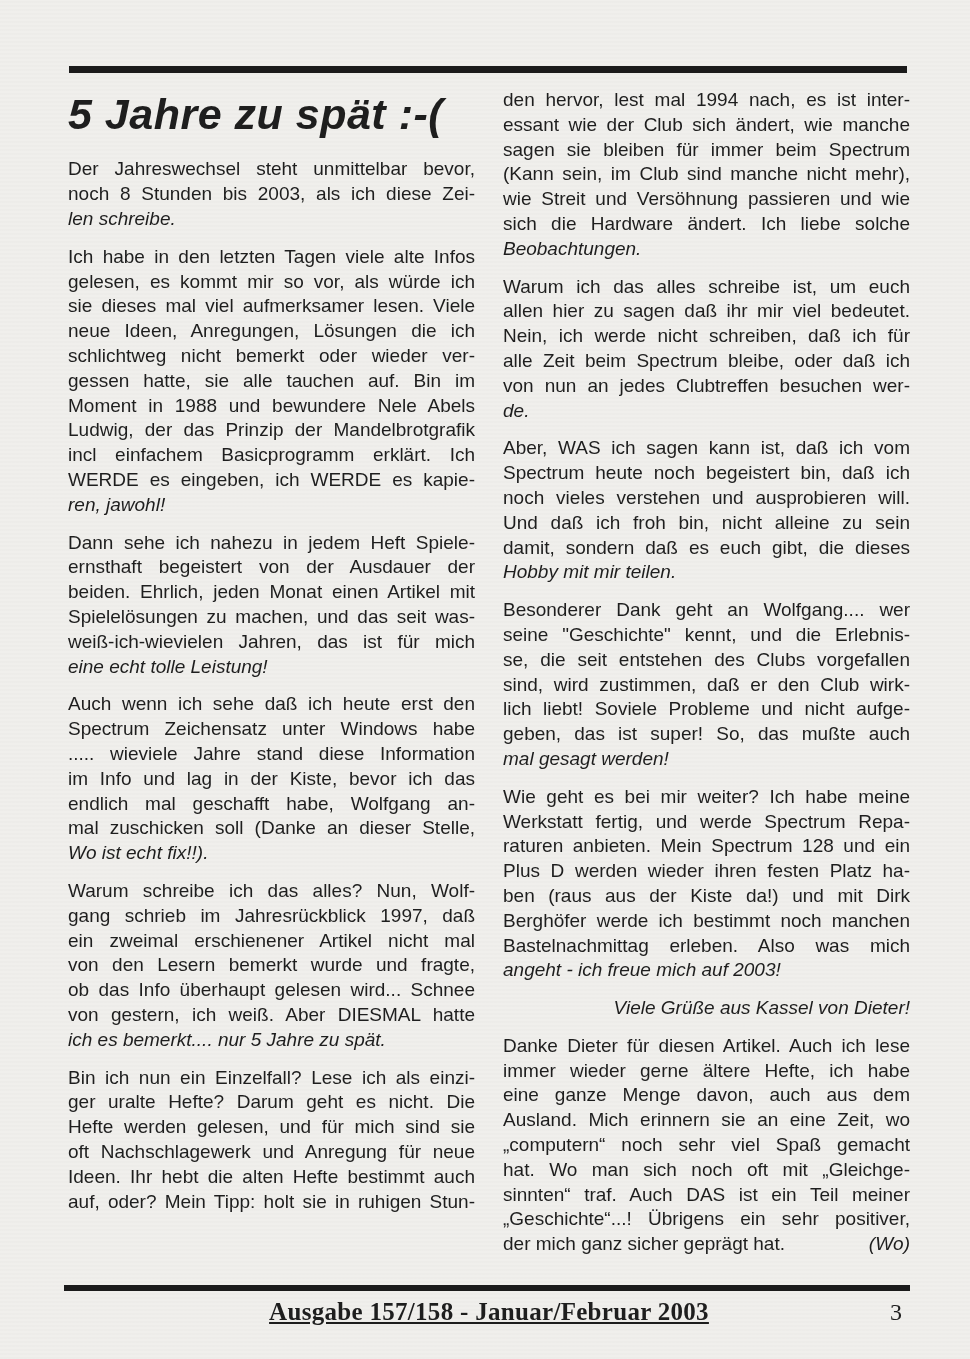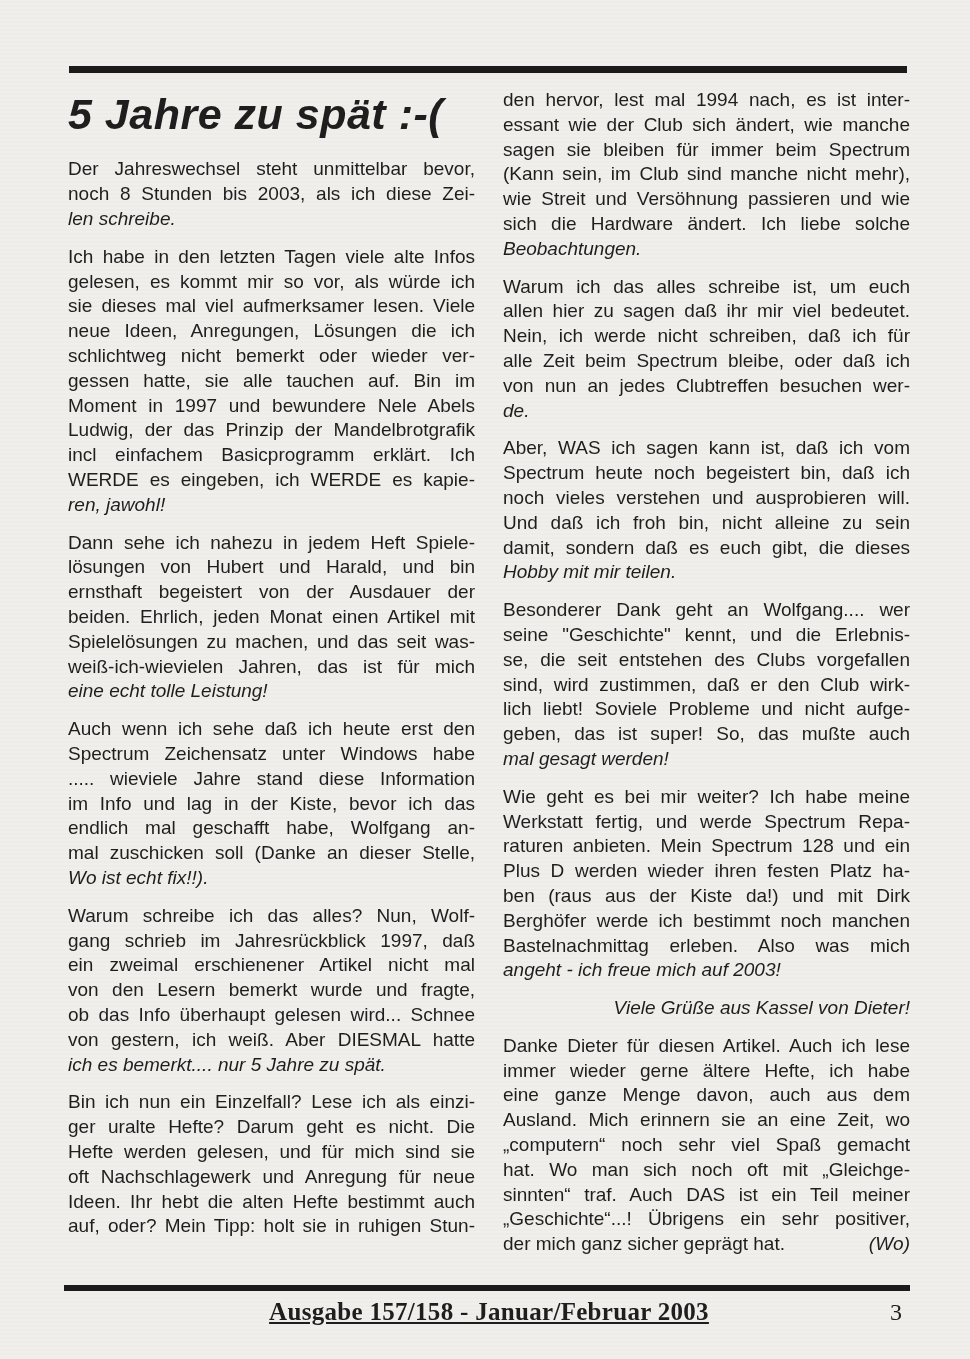--- a/index.html
+++ b/index.html
@@ -92,29 +92,28 @@
             <div class="line">noch 8 Stunden bis 2003, als ich diese Zei-</div>
             <div class="line last">len schreibe.</div>
           </div>
           <div class="para">
             <div class="line">Ich habe in den letzten Tagen viele alte Infos</div>
             <div class="line">gelesen, es kommt mir so vor, als würde ich</div>
             <div class="line">sie dieses mal viel aufmerksamer lesen. Viele</div>
             <div class="line">neue Ideen, Anregungen, Lösungen die ich</div>
             <div class="line">schlichtweg nicht bemerkt oder wieder ver-</div>
             <div class="line">gessen hatte, sie alle tauchen auf. Bin im</div>
-            <div class="line">Moment in 1997 und bewundere Nele Abels</div>
+            <div class="line">Moment in 1988 und bewundere Nele Abels</div>
             <div class="line">Ludwig, der das Prinzip der Mandelbrotgrafik</div>
             <div class="line">incl einfachem Basicprogramm erklärt. Ich</div>
             <div class="line">WERDE es eingeben, ich WERDE es kapie-</div>
             <div class="line last">ren, jawohl!</div>
           </div>
           <div class="para">
             <div class="line">Dann sehe ich nahezu in jedem Heft Spiele-</div>
-            <div class="line">lösungen von Hubert und Harald, und bin</div>
             <div class="line">ernsthaft begeistert von der Ausdauer der</div>
             <div class="line">beiden. Ehrlich, jeden Monat einen Artikel mit</div>
             <div class="line">Spielelösungen zu machen, und das seit was-</div>
             <div class="line">weiß-ich-wievielen Jahren, das ist für mich</div>
             <div class="line last">eine echt tolle Leistung!</div>
           </div>
           <div class="para">
             <div class="line">Auch wenn ich sehe daß ich heute erst den</div>
             <div class="line">Spectrum Zeichensatz unter Windows habe</div>
             <div class="line">..... wieviele Jahre stand diese Information</div>

